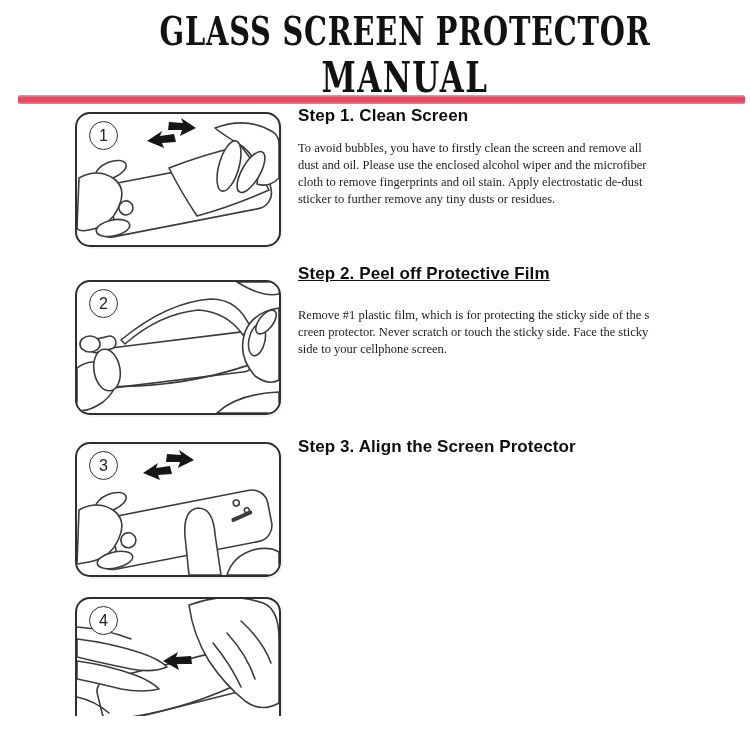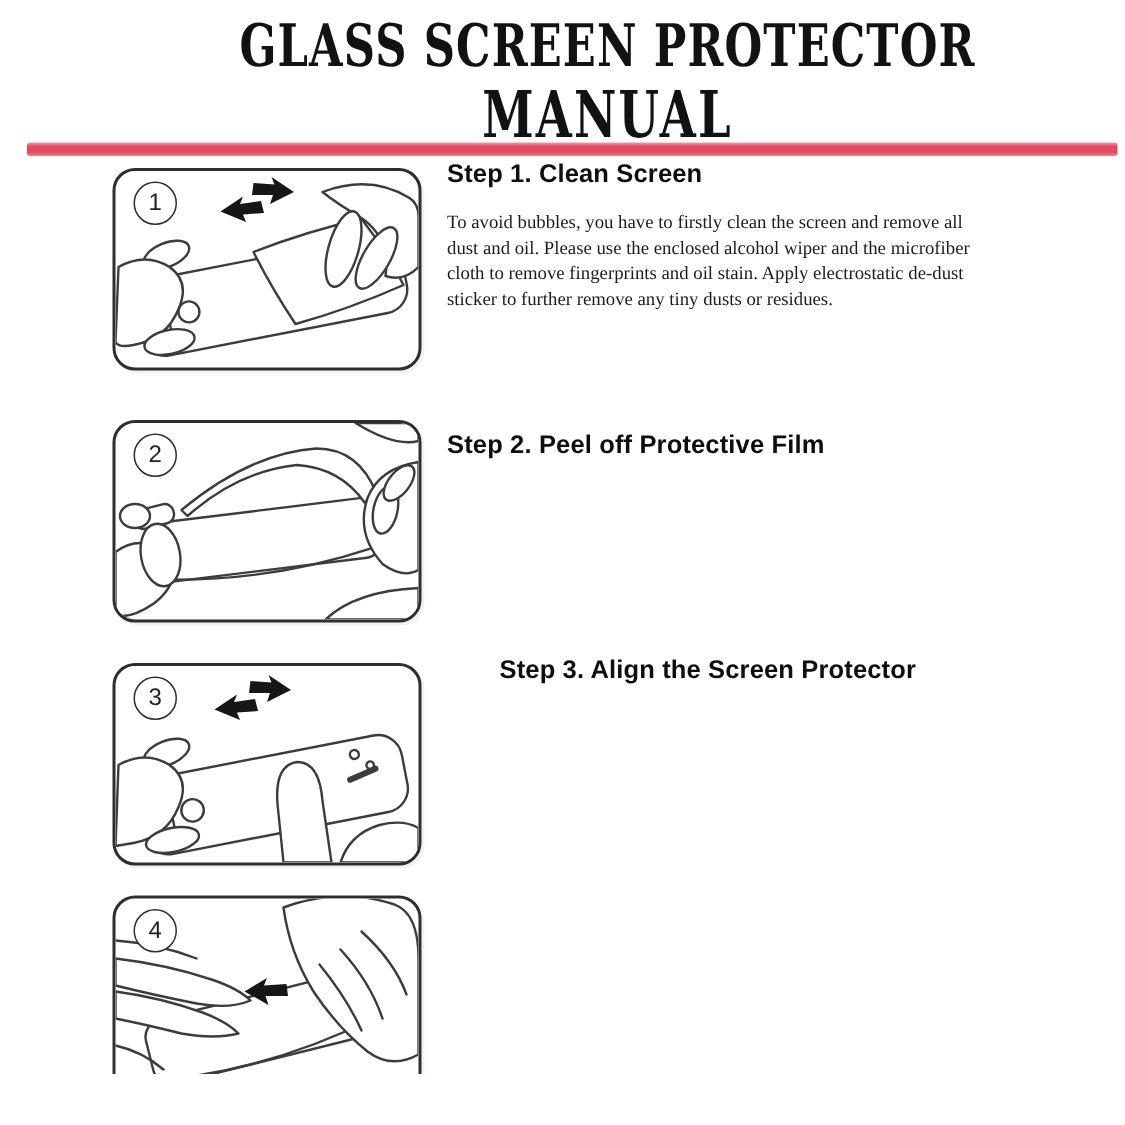--- a/index.html
+++ b/index.html
@@ -93,21 +93,24 @@
         <g>
           <path d="M140,131 Q160,112 202,110 L202,131 Z"></path>
           <path d="M202,26 Q176,30 168,50 Q160,74 178,94 Q192,104 202,98 Z"></path>
           <ellipse cx="180" cy="58" rx="8" ry="16" transform="rotate(12 180 58)"></ellipse>
           <ellipse cx="189" cy="40" rx="7" ry="14" transform="rotate(38 189 40)"></ellipse>
         </g>
       </g>
     </svg>
     <div class="num-badge">2</div>
   </div>
-  <div class="step-heading" style="top:287px;">Step 2. Peel off Protective Film</div>
+  <div class="step-heading" style="top:264px;text-decoration:underline;">Step 2. Peel off Protective Film</div>
+  <div class="step-body" style="top:307px;">Remove #1 plastic film, which is for protecting the sticky side of the s
+creen protector. Never scratch or touch the sticky side. Face the sticky
+side to your cellphone screen.</div>
 
   <div class="illus-box" style="top:442px;">
     <svg viewBox="0 0 202 131">
       <g stroke="#3c3c3c" stroke-width="1.6" fill="#ffffff" stroke-linejoin="round" stroke-linecap="round">
         <g transform="rotate(-11 104 84)">
           <rect x="16" y="60" width="178" height="52" rx="16"></rect>
           <line x1="36" y1="62" x2="36" y2="110"></line>
           <circle cx="50" cy="86" r="7.5"></circle>
           <circle cx="163" cy="70" r="3"></circle>
           <circle cx="172" cy="79" r="2.5"></circle>
@@ -123,21 +126,21 @@
           <path d="M112,131 L108,92 Q106,66 121,64 Q136,64 138,90 L144,131 Z"></path>
         </g>
       </g>
       <g fill="#161616" stroke="none">
         <path d="M66,29 L81,19 L79,24 L93,22 L95,30 L81,31 L83,36 Z"></path>
         <path d="M117,16 L102,6 L104,11 L90,10 L89,18 L103,18 L101,24 Z"></path>
       </g>
     </svg>
     <div class="num-badge">3</div>
   </div>
-  <div class="step-heading" style="top:437px;margin-left:35px;">Step 3. Align the Screen Protector</div>
+  <div class="step-heading" style="top:437px;">Step 3. Align the Screen Protector</div>
 
   <div class="illus-box" style="top:597px;">
     <svg viewBox="0 0 202 131">
       <g stroke="#3c3c3c" stroke-width="1.6" fill="#ffffff" stroke-linejoin="round" stroke-linecap="round">
         <g transform="rotate(-14 98 84)">
           <rect x="20" y="64" width="156" height="44" rx="12"></rect>
           <path d="M26,104 Q98,114 170,98" fill="none"></path>
         </g>
         <g>
           <path d="M0,28 Q28,30 54,40" fill="none"></path>

